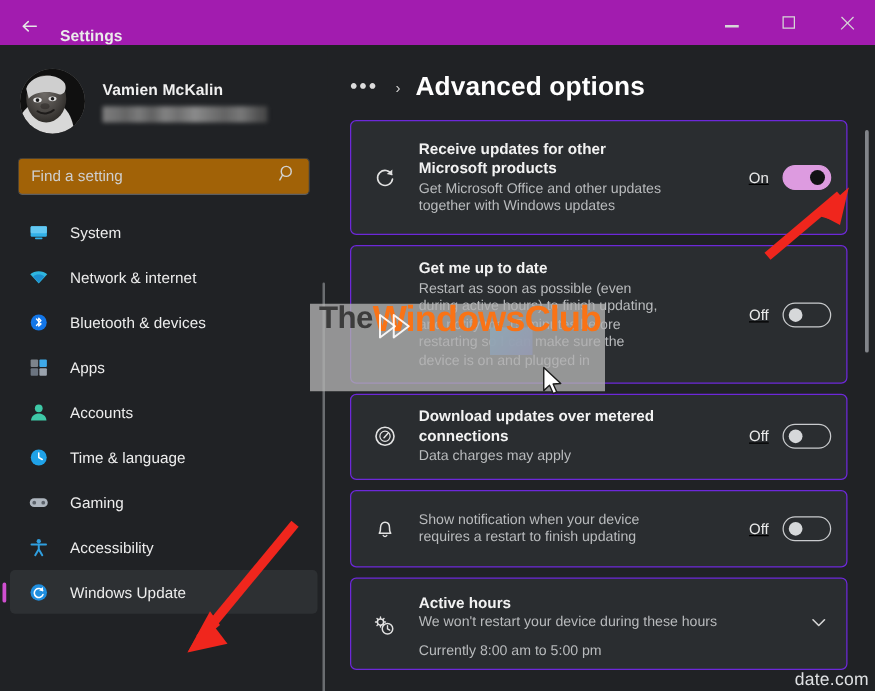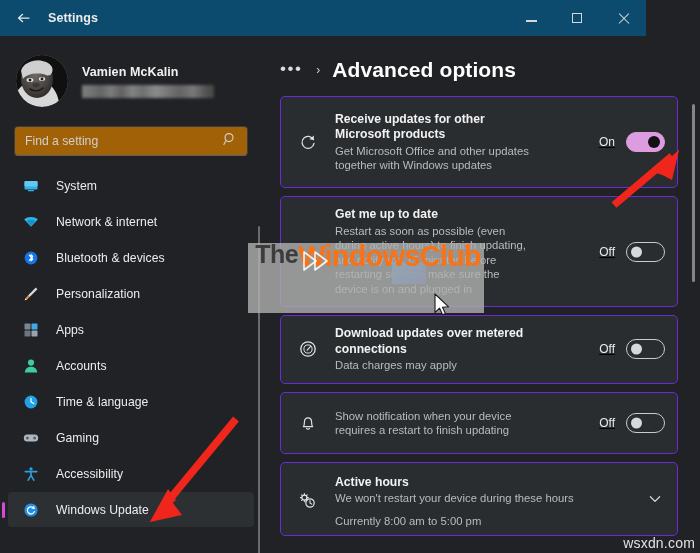--- a/index.html
+++ b/index.html
@@ -13,23 +13,23 @@
   #app {
     position: relative;
     width: 700px; height: 553px;
     background: #202225;
     overflow: hidden;
   }
 
   
   .titlebar {
     position: absolute; top: 0; left: 0;
-    width: 646px; height: 36px;
-    display: flex; align-items: center;
-    background: #0c4a6e;
+    width: 700px; height: 36px;
+    display: flex; align-items: flex-end;
+    background: #a21caf;
   }
   .back-btn {
     width: 32px; height: 30px;
     margin-left: 8px;
     display: flex; align-items: center; justify-content: center;
     color: #e6e6e6;
     border-radius: 4px;
   }
   .back-btn svg { display: block; }
   .app-title {
@@ -416,30 +416,20 @@
       <div class="nav-item">
         <span class="nav-ico">
           <svg width="16" height="16" viewBox="0 0 16 16">
             <circle cx="8" cy="8" r="6.4" fill="#1376e8"></circle>
             <path d="M6.2 5.2 L9.8 9.2 L8 10.9 V4.6 L9.8 6.5 L6.2 10.4" fill="none" stroke="#fff" stroke-width="1.1" stroke-linejoin="round" stroke-linecap="round"></path>
           </svg>
         </span>
         <span class="nav-label">Bluetooth &amp; devices</span>
       </div>
 
-      <div class="nav-item">
-        <span class="nav-ico">
-          <svg width="16" height="16" viewBox="0 0 16 16">
-            <path d="M12.8 1.6 L14.4 3.2 L6.6 11 L5 9.4 Z" fill="#d8dbe0"></path>
-            <path d="M5 9.4 L6.6 11 L4.2 13.6 L2.6 12 Z" fill="#f08a28"></path>
-            <path d="M2.6 12 L4.2 13.6 L1.6 14.4 Z" fill="#eaeaea"></path>
-          </svg>
-        </span>
-        <span class="nav-label">Personalization</span>
-      </div>
 
       <div class="nav-item">
         <span class="nav-ico">
           <svg width="16" height="16" viewBox="0 0 16 16">
             <rect x="1.5" y="1.5" width="6" height="6" rx=".8" fill="#7d848c"></rect>
             <rect x="8.5" y="1.5" width="6" height="6" rx=".8" fill="#3fa9e8"></rect>
             <rect x="1.5" y="8.5" width="6" height="6" rx=".8" fill="#5a6views" fill-opacity="0"></rect>
             <rect x="1.5" y="8.5" width="6" height="6" rx=".8" fill="#6b7480"></rect>
             <rect x="8.5" y="8.5" width="6" height="6" rx=".8" fill="#9aa3ad"></rect>
           </svg>
@@ -629,21 +619,21 @@
       <path d="M13 2 L25 11 L13 20 Z" fill="none" stroke="rgba(255,255,255,.9)" stroke-width="1.6" stroke-linejoin="round"></path>
     </svg>
   </div>
 
   <div class="wm-cursor">
     <svg width="18" height="26" viewBox="0 0 18 26">
       <path d="M1 1 L1 19.5 L5.6 15.2 L8.6 21.8 L11.4 20.5 L8.5 14.2 L14.6 13.8 Z" fill="#ffffff" stroke="#1a1a1a" stroke-width="1.1" stroke-linejoin="round"></path>
     </svg>
   </div>
 
-  <div class="wm-site">wsxdn.com</div>
+  <div class="wm-site">date.com</div>
 
   <svg class="overlay" viewBox="0 0 700 553">
 
     <g>
       <path d="M672 156 L614 205" stroke="#f0261d" stroke-width="7.5" stroke-linecap="butt"></path>
       <path d="M679 150 L656 173 L669 177 Z" fill="#f0261d"></path>
       <path d="M679 150 L672 180 L655 171 Z" fill="#f0261d"></path>
     </g>
 
     <g>

